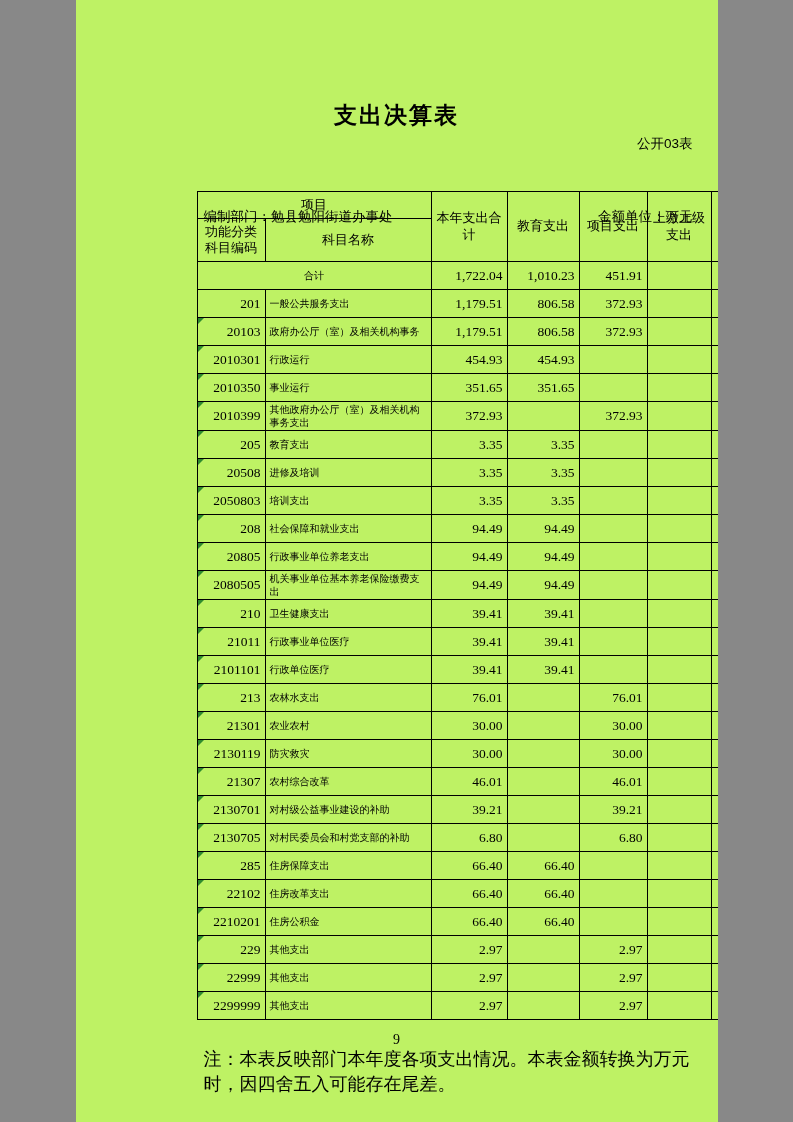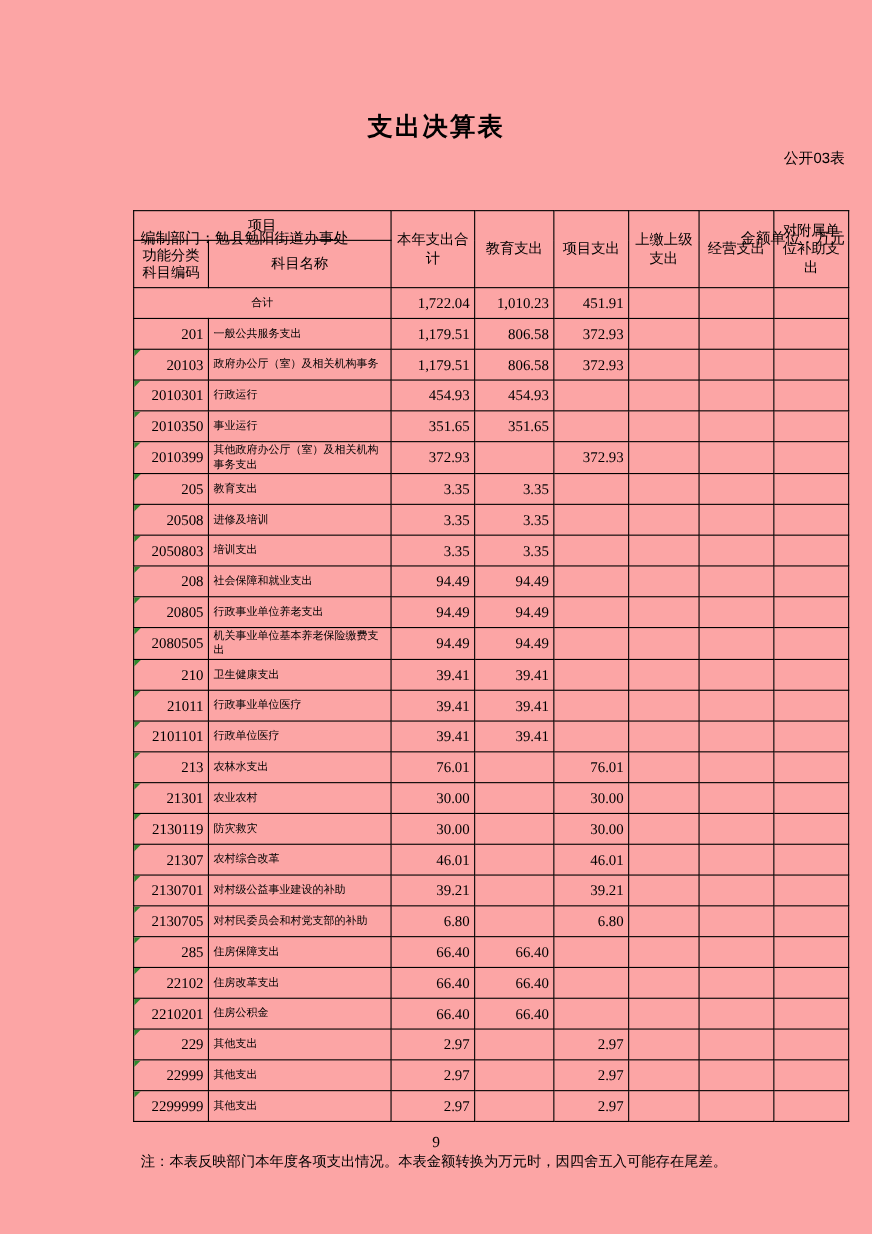--- a/index.html
+++ b/index.html
@@ -1,20 +1,20 @@
 <!DOCTYPE html>
 <html style="--marker: #2e8b2e;"><head>
 <meta charset="utf-8">
 <style>
   html,body { margin:0; padding:0; background:#888; }
   .page {
     position:relative;
-    width:793px; height:1122px;
+    width:642px; height:1122px;
     margin:0 auto;
-    background:#fca5a5;
+    background:#bef264;
     font-family:"Liberation Sans", sans-serif;
     color:#000;
     overflow:hidden;
   }
   .title {
     position:absolute; top:100px; left:0; width:100%;
     text-align:center;
     font-size:23px; font-weight:bold;
     letter-spacing:2px;
   }
@@ -75,21 +75,21 @@
     border-right:6px solid transparent;
   }
   .page-number {
     position:absolute; top:1032px; left:0; width:100%;
     text-align:center;
     font-family:"Liberation Serif", serif;
     font-size:14px;
   }
   .note {
     position:absolute; top:1047px; left:128px; right:20px;
-    font-size:13px;
+    font-size:18px;
     line-height:1.4;
   }
 </style>
 </head>
 <body>
 
 <div class="page">
 
   <div class="title">支出决算表</div>
 

